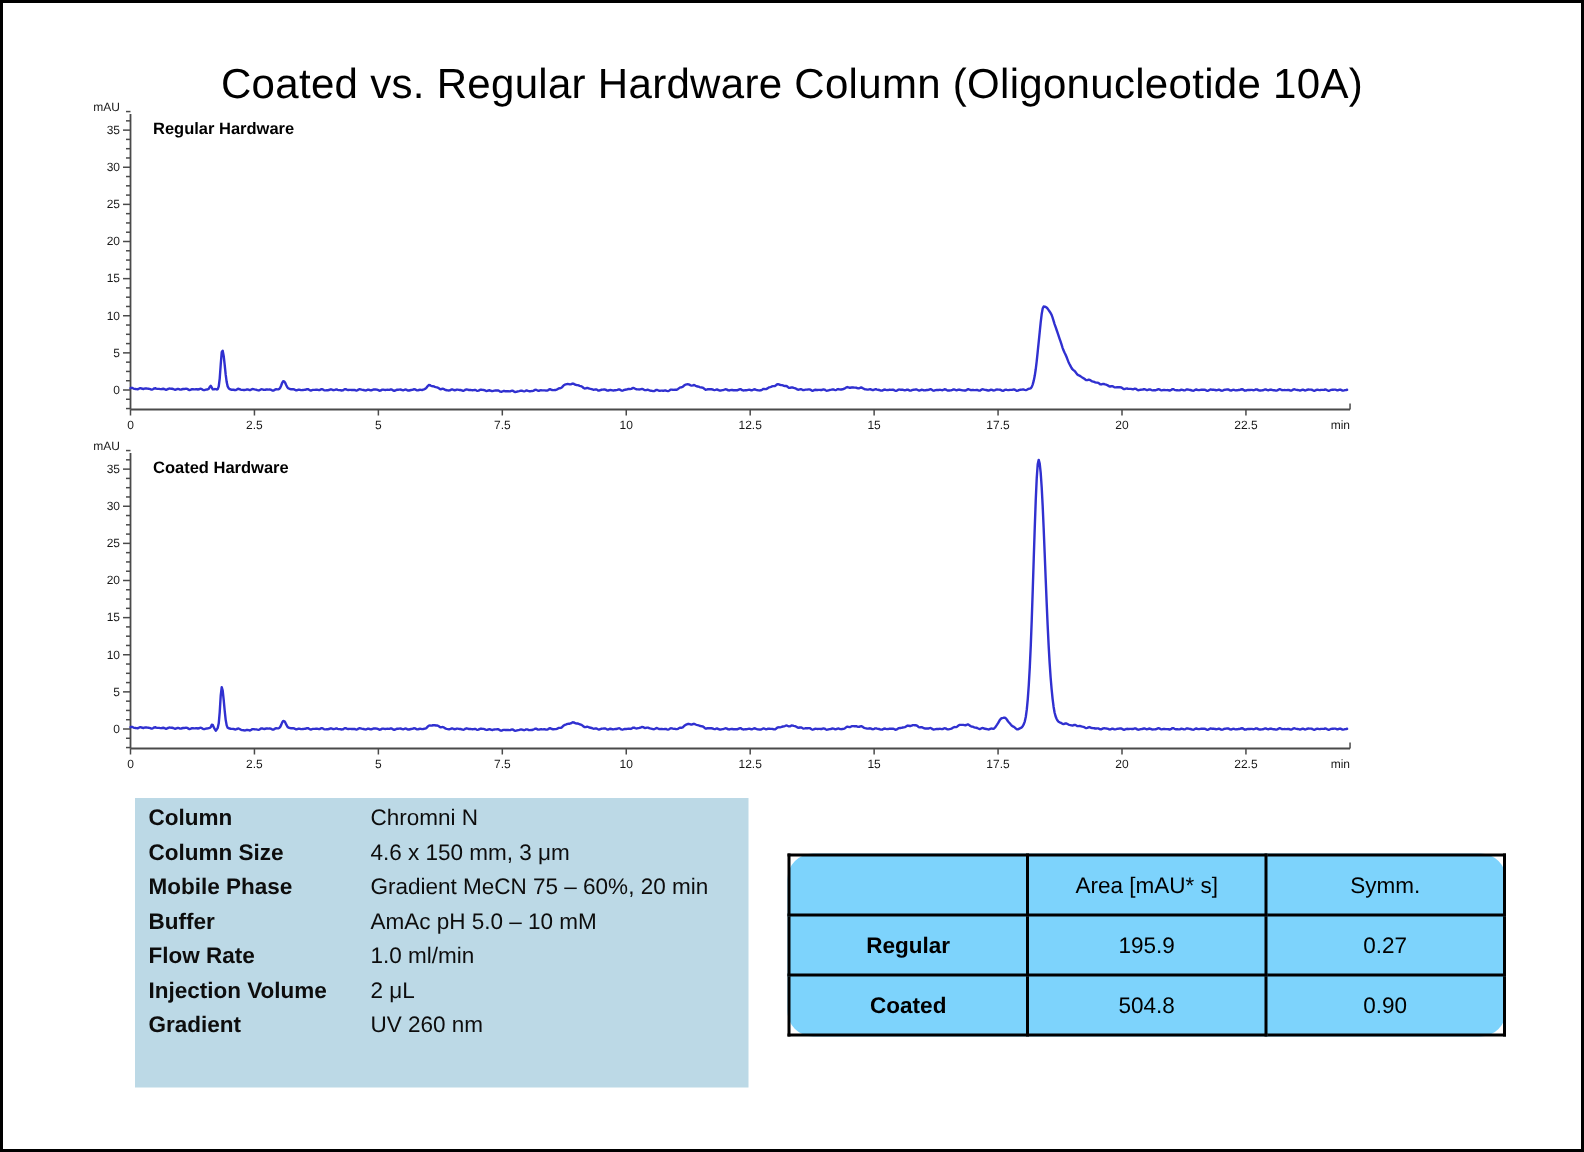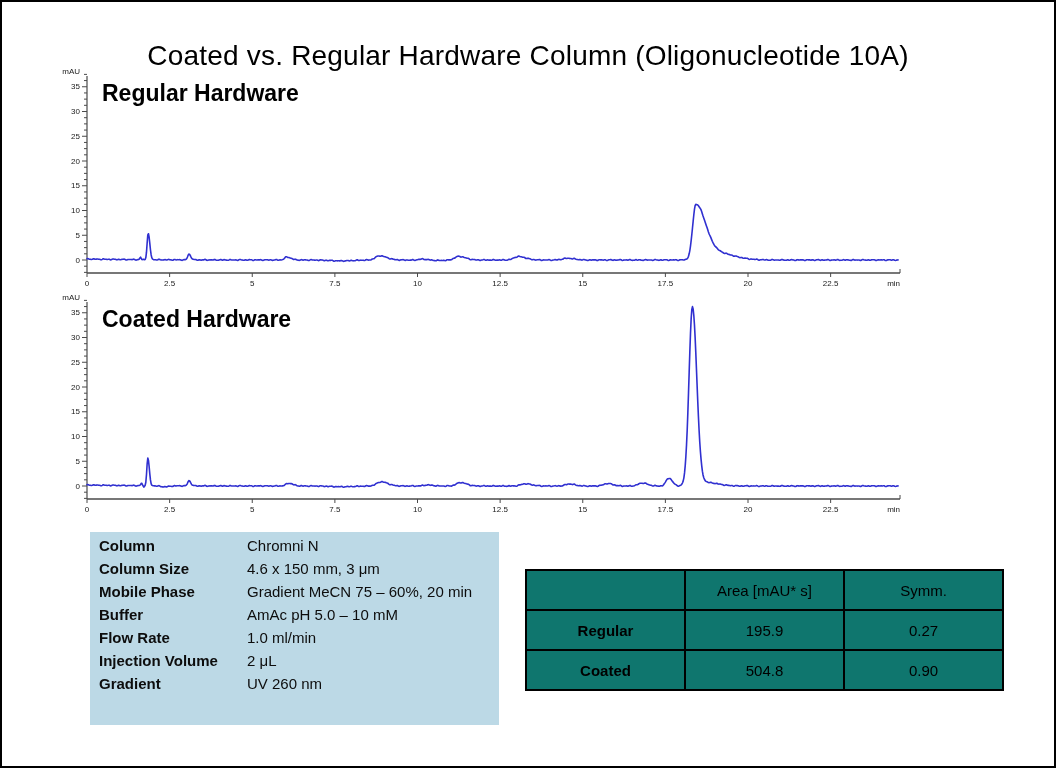--- a/index.html
+++ b/index.html
@@ -1,25 +1,25 @@
 <!DOCTYPE html>
 <html><head>
 <meta charset="utf-8">
 <style>
   html,body{margin:0;padding:0;background:#fff;font-family:"Liberation Sans", sans-serif;}
   .page{position:relative;width:1056px;height:768px;background:#ffffff;border:2px solid #000;box-sizing:border-box;overflow:hidden;}
   .main-title{position:absolute;top:14px;left:0;width:100%;text-align:center;font-size:28px;color:#000;letter-spacing:0.2px;margin-top:24px;}
   .plot{position:absolute;left:58px;width:856px;height:228px;}
-  .plot-title{position:absolute;left:42px;top:16px;font-size:23px;font-weight:bold;color:#000;}
+  .plot-title{position:absolute;left:42px;top:16px;font-size:11px;font-weight:bold;color:#000;}
   .plot svg{position:absolute;left:0;top:0;}
   .params-box{position:absolute;left:88px;top:530px;width:409px;height:193px;background:#bcd9e6;padding:2px 0 0 9px;box-sizing:border-box;}
   .prow{display:flex;height:23px;line-height:23px;font-size:15px;color:#0d0d0d;}
   .plabel{width:148px;font-weight:bold;flex:none;}
   .pvalue{flex:1;}
-  table.results{position:absolute;left:523px;top:567px;border-collapse:collapse;table-layout:fixed;background:#0f766e;}
+  table.results{position:absolute;left:523px;top:567px;border-collapse:collapse;table-layout:fixed;background:#7dd3fc;border-radius:17px;}
   table.results td{border:2px solid #000;width:157px;height:38px;text-align:center;vertical-align:middle;font-size:15px;color:#000;padding:0;}
   table.results td.rowhead{font-weight:bold;margin-top:28px;}
 </style>
 </head>
 <body>
 
 <div class="page">
 
   <div class="main-title">Coated vs. Regular Hardware Column (Oligonucleotide 10A)</div>
 

